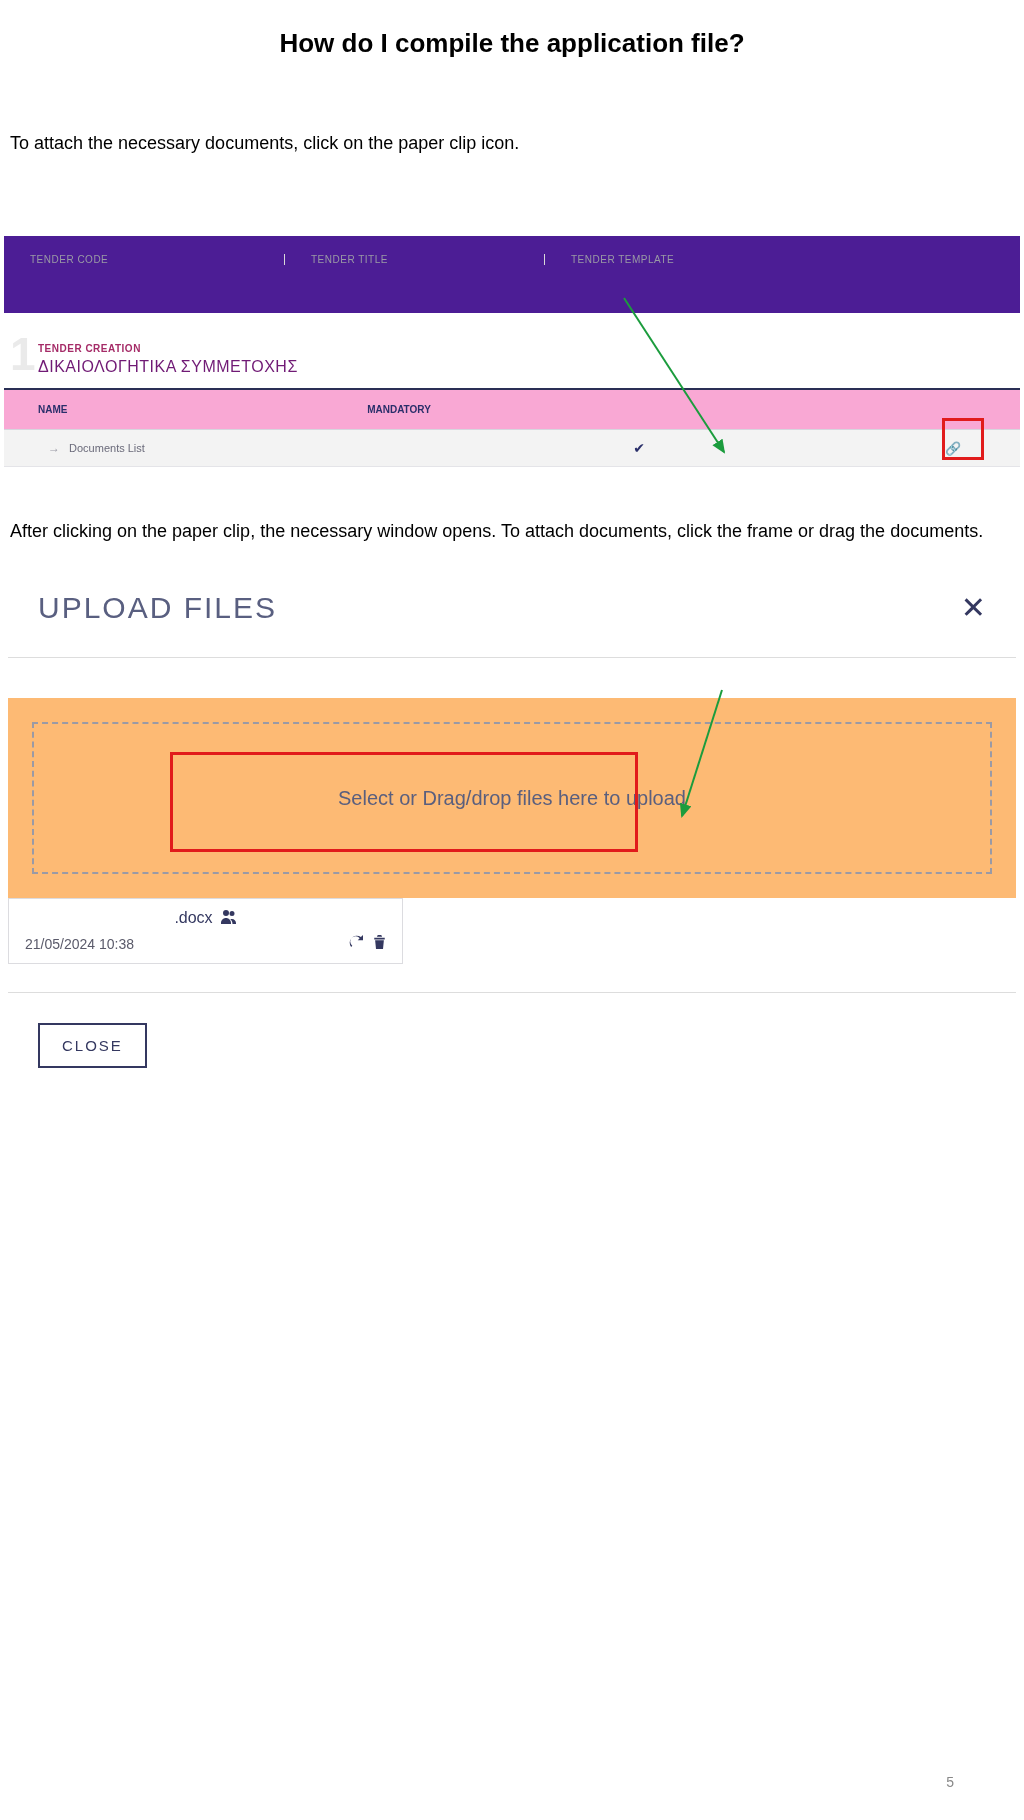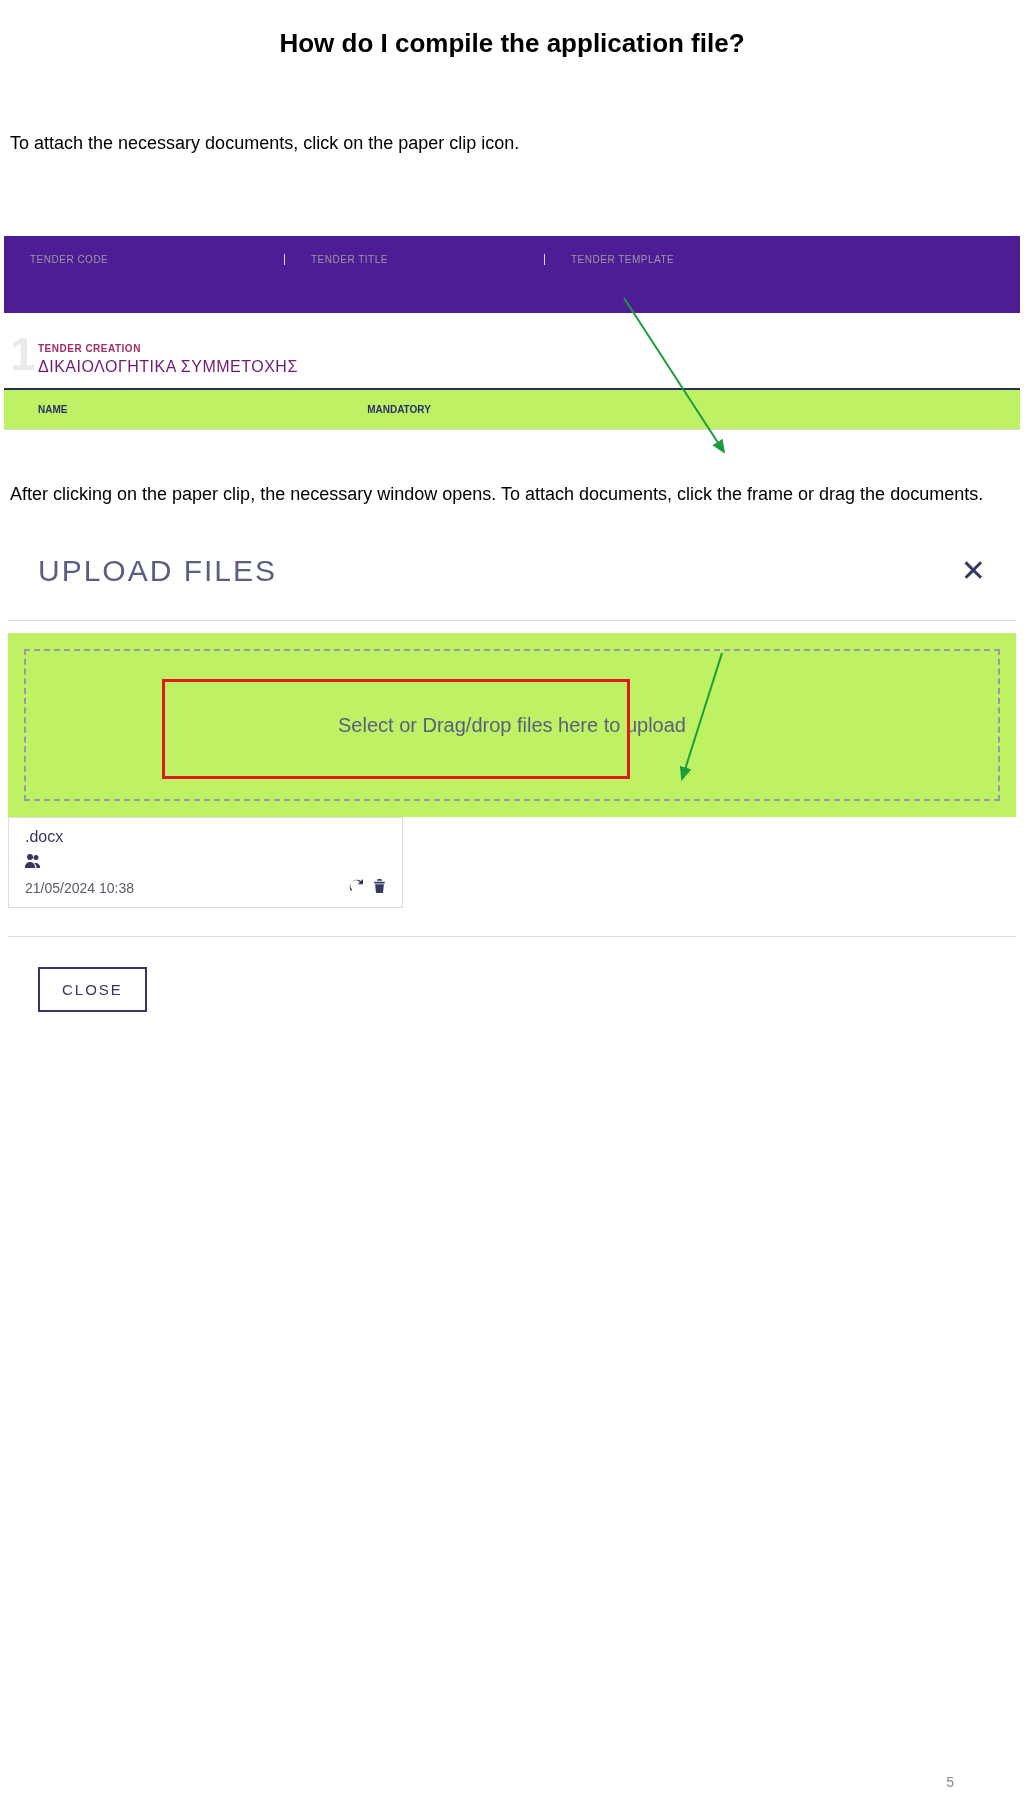--- a/index.html
+++ b/index.html
@@ -68,21 +68,21 @@
     font-size: 16px;
     color: #701a75;
     letter-spacing: 0.5px;
     margin-top: 4px;
   }
   .documents-table {
     margin: 0 4px;
   }
   .doc-header-row {
     display: flex;
-    background: #bef264;
+    background: #f9a8d4;
     border-bottom: 1px solid #d6d6de;
   }
   .doc-header-row div {
     font-size: 10px;
     font-weight: 700;
     color: #2a2f6a;
     padding: 14px 10px;
   }
   .doc-col-name { flex: 0 0 320px; padding-left: 34px !important; }
   .doc-col-template { flex: 0 0 240px; }
@@ -162,23 +162,23 @@
     border-top: 1px solid #ddd;
     margin: 32px 0 0 0;
   }
   .max-files-note {
     font-size: 16px;
     color: #343870;
     font-weight: 700;
     padding: 12px 0 0 0;
   }
   .dropzone-outer {
-    background: #bef264;
-    margin-top: 12px;
-    padding: 16px;
+    background: #fdba74;
+    margin-top: 40px;
+    padding: 24px;
   }
   .dropzone {
     border: 2px dashed #9a9aa5;
     height: 152px;
     display: flex;
     align-items: center;
     justify-content: center;
     position: relative;
   }
   .dropzone-text {
@@ -196,24 +196,23 @@
   }
   .uploaded-file {
     border: 1px solid #dcdce0;
     width: 395px;
     margin-top: 0;
     padding: 10px 16px 10px 16px;
     background: #fff;
   }
   .file-line1 {
     display: flex;
-    align-items: flex-start;
+    align-items: center;
     justify-content: center;
     gap: 8px;
-    flex-direction: column;
   }
   .file-name {
     font-size: 16px;
     color: #343860;
   }
   .people-icon {
     font-size: 14px;
     color: #343860;
   }
   .file-line2 {
@@ -275,20 +274,34 @@
     <div class="step-number">1</div>
     <div class="tender-creation-label">TENDER CREATION</div>
     <div class="step-subtitle">ΔΙΚΑΙΟΛΟΓΗΤΙΚΑ ΣΥΜΜΕΤΟΧΗΣ</div>
   </div>
 
   <div class="documents-table">
     <div class="doc-header-row">
       <div class="doc-col-name">NAME</div>
       <div class="doc-col-mandatory">MANDATORY</div>
       <div class="doc-col-action"></div>
+    </div>
+    <div class="doc-body-row">
+      <div class="doc-col-name">
+        <span class="doc-arrow">→</span>
+        <span>Documents List</span>
+      </div>
+      <div class="doc-col-template"></div>
+      <div class="doc-col-mandatory">
+        <span class="check-icon">✔</span>
+      </div>
+      <div class="paperclip-cell">
+        <span class="paperclip-icon">🔗</span>
+        <div class="red-box-attach"></div>
+      </div>
     </div>
   </div>
 
   <svg class="arrow-svg-1" style="left:620px; top:58px;" width="140" height="175">
     <defs>
       <marker id="ah1" markerWidth="8" markerHeight="8" refX="6" refY="3" orient="auto">
         <path d="M0,0 L7,3 L0,6 Z" fill="#1b9c3d"></path>
       </marker>
     </defs>
     <line x1="4" y1="4" x2="104" y2="158" stroke="#1b9c3d" stroke-width="2" marker-end="url(#ah1)"></line>

